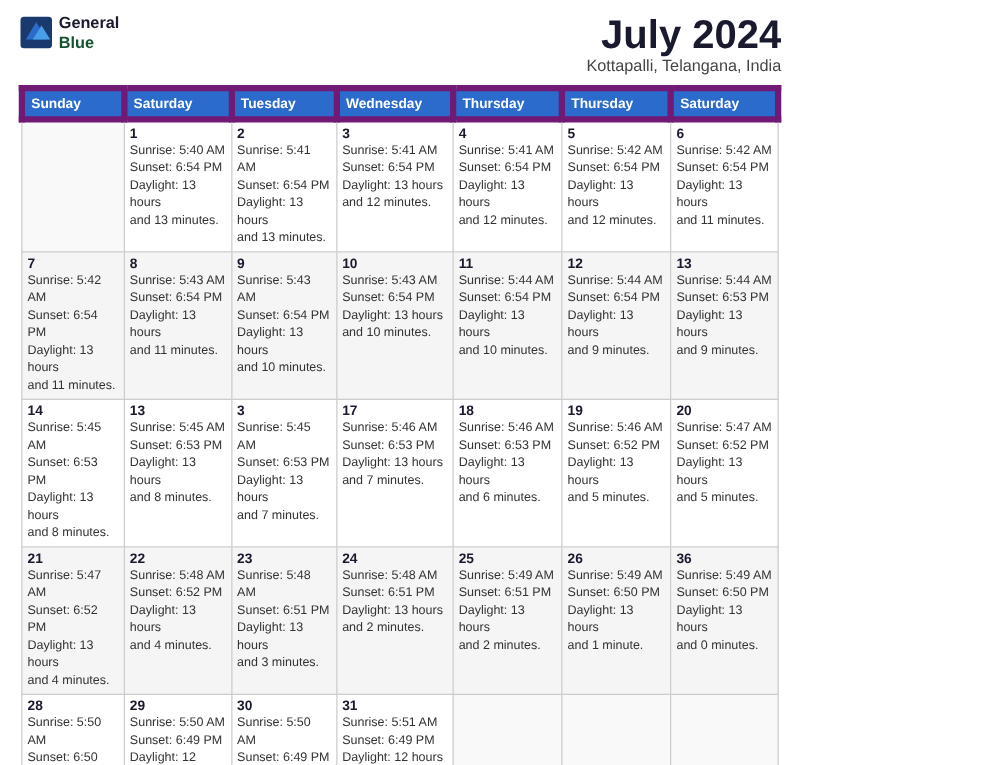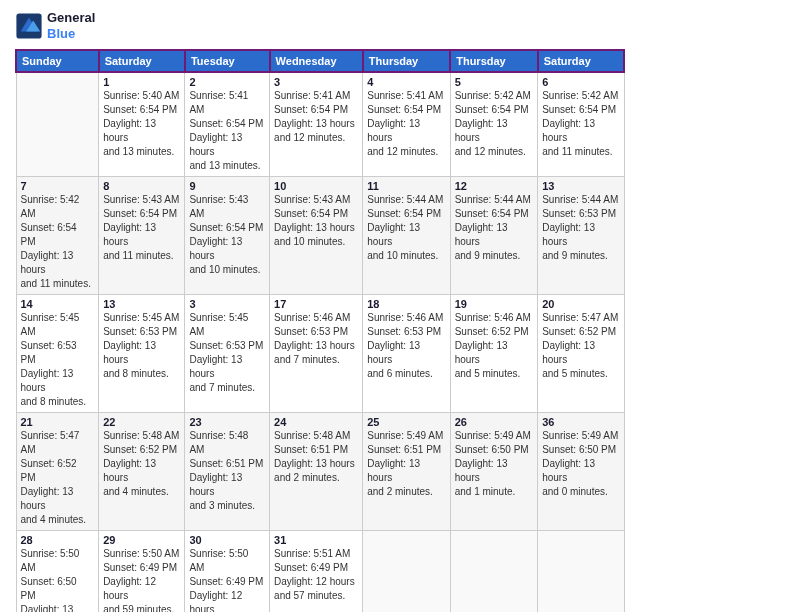--- a/index.html
+++ b/index.html
@@ -26,21 +26,21 @@
       align-items: center;
       gap: 4px;
     }
     .logo-text {
       font-size: 13px;
       font-weight: bold;
       color: #1a1a2e;
       line-height: 1.2;
     }
     .logo-text span {
-      color: #3b82f6;
+      color: #14532d;
     }
     .logo-icon {
       width: 28px;
       height: 28px;
     }
     .title-block {
       text-align: right;
     }
     .main-title {
       font-size: 32px;
@@ -57,21 +57,21 @@
       border-collapse: collapse;
       font-size: 9.5px;
     }
     .calendar thead tr th {
       background: #2a6bcc;
       color: #fff;
       padding: 4px 5px;
       text-align: left;
       font-size: 11px;
       font-weight: bold;
-      border: 2px solid #701a75;
+      border: 5px solid #701a75;
     }
     .calendar tbody tr td {
       border: 1px solid #ccc;
       vertical-align: top;
       padding: 3px 4px;
       width: 113px;
       min-height: 70px;
     }
     .calendar tbody tr td.empty {
       background: #f9f9f9;
@@ -101,20 +101,24 @@
       <svg class="logo-icon" viewBox="0 0 40 40">
         <rect x="2" y="2" width="36" height="36" rx="4" fill="#1a3a6e"></rect>
         <polygon points="20,8 32,28 8,28" fill="#2a6bcc"></polygon>
         <polygon points="26,12 36,28 16,28" fill="#4a9ee8"></polygon>
       </svg>
       <div class="logo-text">
         <div>General</div>
         <div><span>Blue</span></div>
       </div>
     </div>
+    <div class="title-block">
+      <div class="main-title">July 2024</div>
+      <div class="subtitle">Kottapalli, Telangana, India</div>
+    </div>
   </div>
 
   <table class="calendar">
     <thead>
       <tr>
       <th>Sunday</th>
           <th>Saturday</th>
           <th>Tuesday</th>
           <th>Wednesday</th>
           <th>Thursday</th>

